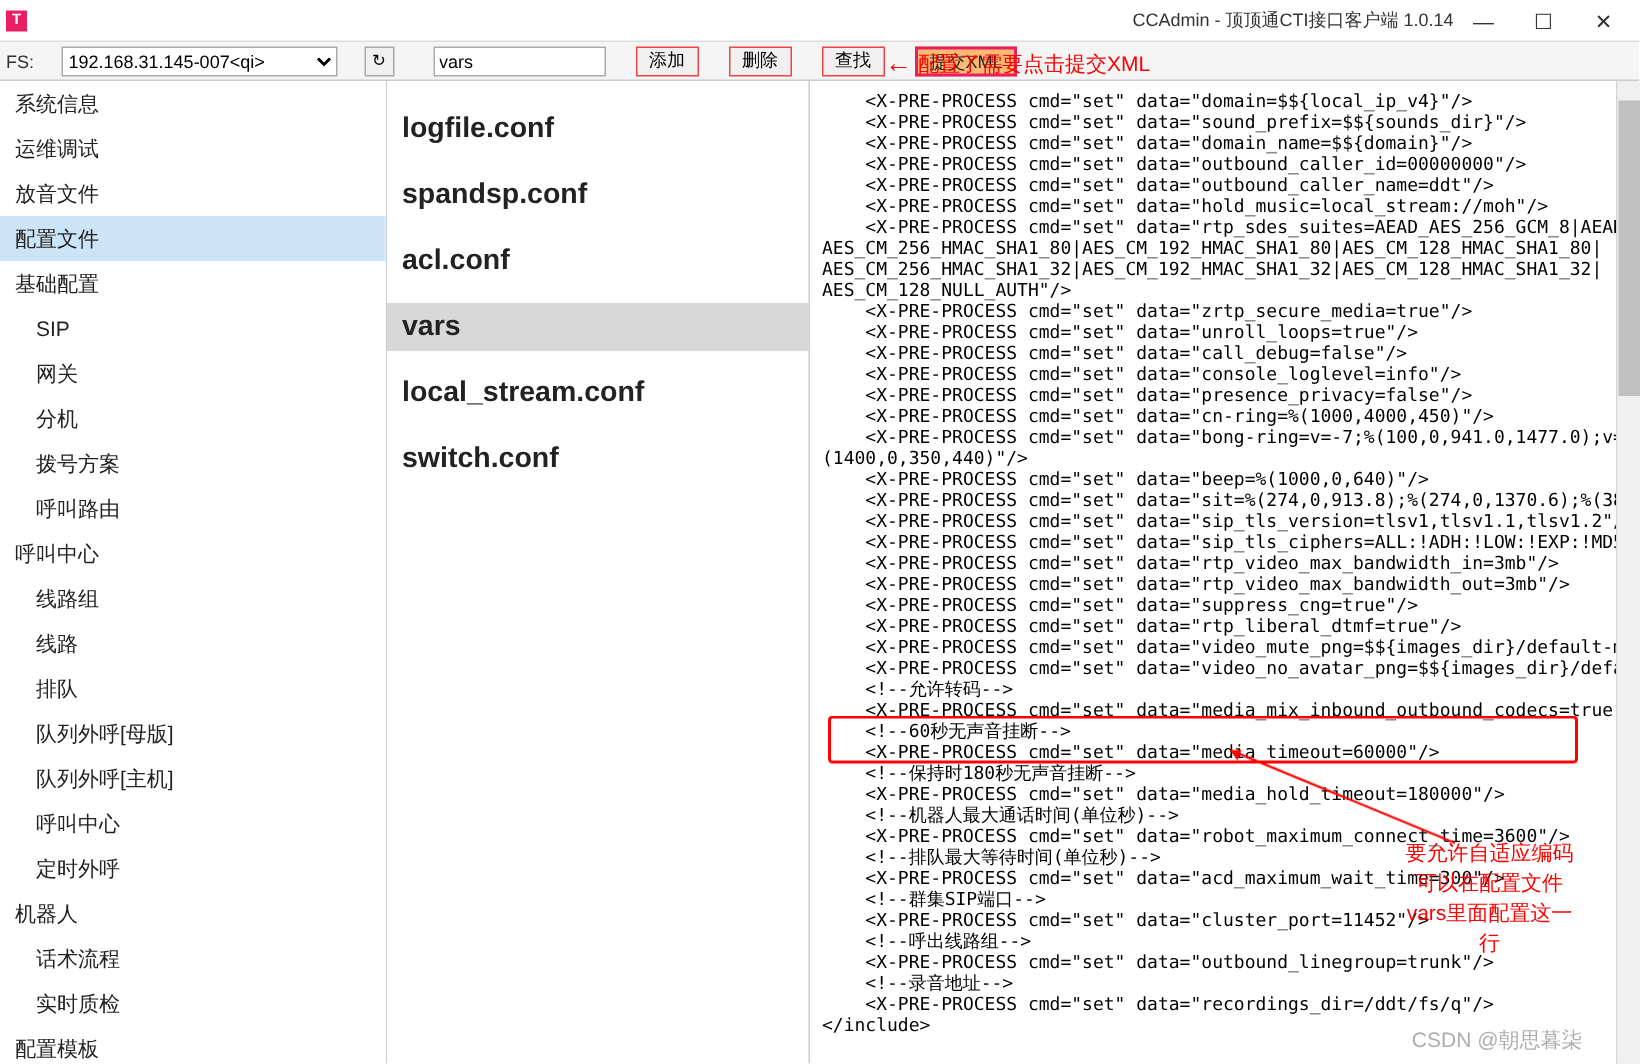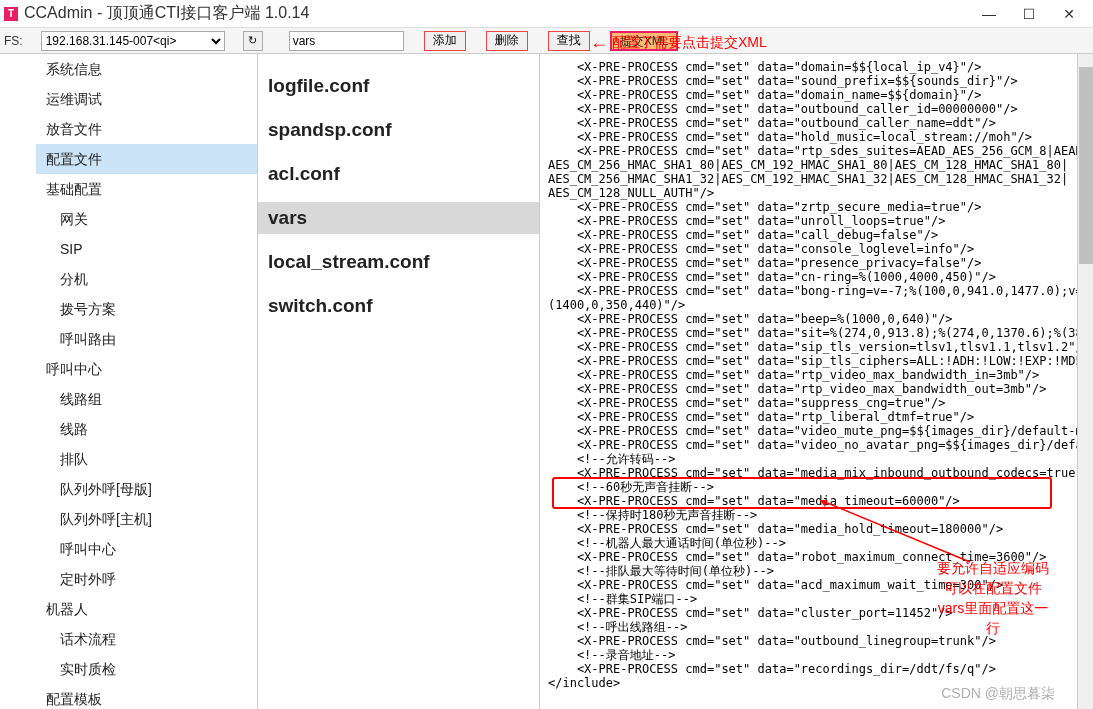--- a/index.html
+++ b/index.html
@@ -1,37 +1,37 @@
 <!DOCTYPE html>
 <html><head>
 <meta charset="utf-8">
 <style>
 * { margin: 0; padding: 0; box-sizing: border-box; font-family: "Microsoft YaHei", Arial, sans-serif; }
 body { width: 1093px; height: 709px; background: #fff; overflow: hidden; position: relative; }
 
 .titlebar { height: 28px; background: #fff; border-bottom: 1px solid #ddd; display: flex; align-items: center; padding: 0 4px; }
 .titlebar .app-icon { width: 14px; height: 14px; background: #e91e63; display: inline-flex; align-items: center; justify-content: center; color: #fff; font-size: 10px; font-weight: bold; margin-right: 6px; }
-.titlebar .title { font-size: 16px; color: #333; flex: 1; }
+.titlebar .title { font-size: 12px; color: #333; flex: 1; text-align: right; }
 .titlebar .win-controls { display: flex; }
 .titlebar .win-btn { width: 40px; height: 24px; display: flex; align-items: center; justify-content: center; font-size: 14px; color: #333; }
 
 .toolbar { height: 26px; background: #f5f5f5; border-bottom: 1px solid #ccc; display: flex; align-items: center; padding: 0 4px; gap: 18px; font-size: 12px; }
 .toolbar .fs-label { color: #333; }
 .toolbar select { font-size: 12px; height: 20px; width: 184px; border: 1px solid #aaa; background: #fff; }
 .toolbar .refresh-btn { width: 20px; height: 20px; border: 1px solid #aaa; background: #f0f0f0; display: flex; align-items: center; justify-content: center; font-size: 11px; }
 .toolbar .search-input { width: 115px; height: 20px; border: 1px solid #aaa; font-size: 12px; padding: 0 3px; margin-left: 8px; }
 .toolbar .btn { height: 20px; padding: 0 8px; border: 1px solid #ef4444; background: #f0f0f0; font-size: 12px; margin-left: 2px; }
 .toolbar .btn-submit { border: 2px solid #e91e63; color: #222; background:#fdba74;}
 
 .annotation-top { position: absolute; top: 32px; left: 590px; color: #ff0000; font-size: 14px; display: flex; align-items: center; }
 .annotation-top .arrow { font-size: 18px; margin-right: 4px; }
 
 .main { display: flex; height: calc(100% - 54px); }
 
-.sidebar { width: 258px; border-right: 1px solid #ccc; overflow-y: auto; background: #fff; padding-left: 36px; }
+.sidebar { width: 258px; border-right: 1px solid #ccc; overflow-y: auto; background: #fff; }
 .sidebar-item { padding: 4px 10px; font-size: 14px; color: #222; cursor: pointer; line-height: 22px; }
 .sidebar-item.sub { padding-left: 24px; }
 .sidebar-item.selected { background: #cce4f7; }
 
 .filelist { width: 282px; border-right: 1px solid #ccc; background: #fff; padding: 4px 0; }
 .file-item { padding: 3px 10px; font-size: 19px; font-weight: bold; color: #222; cursor: pointer; line-height: 26px; margin-top: 12px; }
 .file-item.selected { background: #d8d8d8; }
 
 .content { flex: 1; position: relative; overflow: hidden; }
 .content-inner { font-family: "NSimSun", "SimSun", monospace; font-size: 12px; line-height: 14px; color: #000; padding: 6px 8px; white-space: pre; overflow: auto; height: 100%; }
@@ -76,22 +76,22 @@
   <span>配置了需要点击提交XML</span>
 </div>
 
 <div class="main">
   <div class="sidebar" id="sidebar">
       <div class="sidebar-item">系统信息</div>
       <div class="sidebar-item">运维调试</div>
       <div class="sidebar-item">放音文件</div>
       <div class="sidebar-item selected">配置文件</div>
       <div class="sidebar-item">基础配置</div>
+      <div class="sidebar-item sub">SIP</div>
       <div class="sidebar-item sub">网关</div>
-      <div class="sidebar-item sub">SIP</div>
       <div class="sidebar-item sub">分机</div>
       <div class="sidebar-item sub">拨号方案</div>
       <div class="sidebar-item sub">呼叫路由</div>
       <div class="sidebar-item">呼叫中心</div>
       <div class="sidebar-item sub">线路组</div>
       <div class="sidebar-item sub">线路</div>
       <div class="sidebar-item sub">排队</div>
       <div class="sidebar-item sub">队列外呼[母版]</div>
       <div class="sidebar-item sub">队列外呼[主机]</div>
       <div class="sidebar-item sub">呼叫中心</div>

